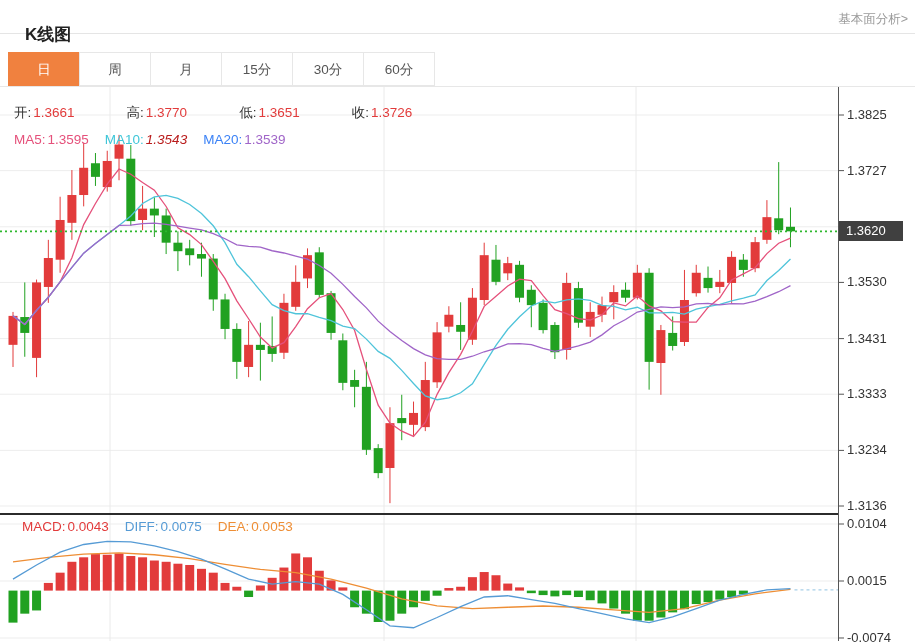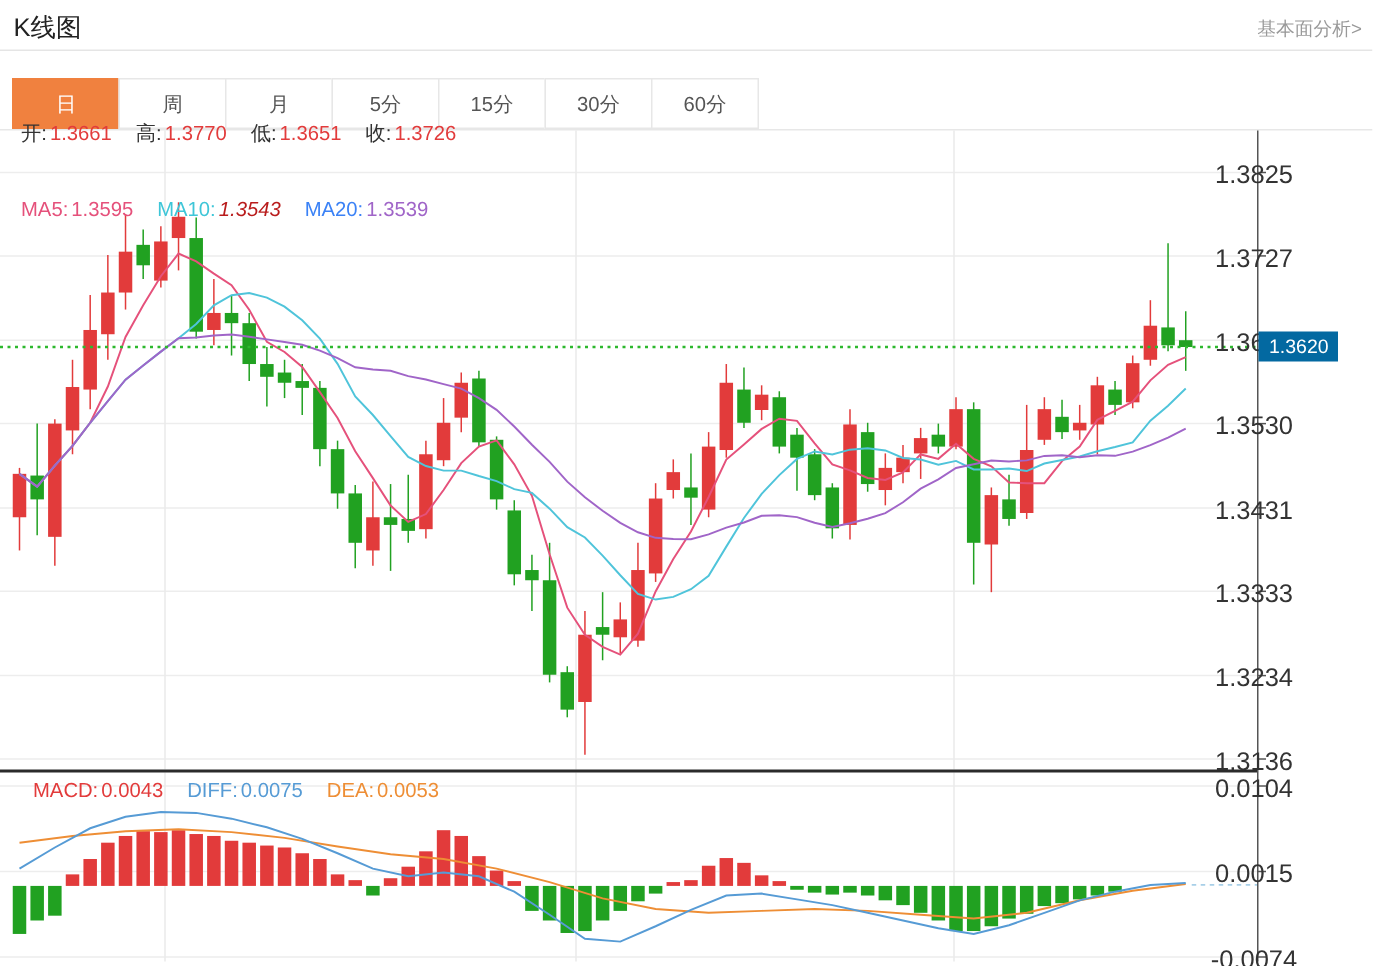--- a/index.html
+++ b/index.html
@@ -1,52 +1,51 @@
 <!DOCTYPE html>
 <html><head>
 <meta charset="utf-8">
 <style>
   html,body{margin:0;padding:0;background:#fff;}
   body{width:915px;height:644px;overflow:hidden;font-family:"Liberation Sans",sans-serif;}
   .stage{position:relative;width:915px;height:644px;background:#fff;}
   .header{position:absolute;left:0;top:0;width:915px;height:33px;border-bottom:1px solid #e5e5e5;}
-  .page-title{position:absolute;left:9px;top:7px;font-size:17px;font-weight:normal;color:#222;margin:0;}
+  .page-title{position:absolute;left:9px;top:7px;font-size:17px;font-weight:bold;color:#222;margin:16px;}
   .fa-link{position:absolute;right:7px;top:11px;font-size:12.5px;color:#999;text-decoration:none;cursor:pointer;}
   .tabbar{position:absolute;left:8px;top:52px;display:flex;}
   .tabbar-underline{position:absolute;left:0;top:86px;width:915px;height:0;border-top:1px solid #e7e7e7;}
   .tab{width:72px;height:34px;line-height:34px;text-align:center;font-size:13.5px;color:#555;
        background:#fff;border:1px solid #e7e7e7;margin-left:-1px;cursor:pointer;box-sizing:border-box;}
   .tab:first-child{margin-left:0;}
   .tab.active{background:#f0813f;border-color:#f0813f;color:#fff;}
   svg{position:absolute;left:0;top:0;}
   .legend{position:absolute;display:flex;align-items:center;font-size:13.5px;white-space:nowrap;}
   .legend .item{margin-right:16px;}
   .legend .lab{margin-right:2px;}
-  .ohlc{left:14px;top:80px;}
+  .ohlc{left:14px;top:104px;gap:36px;}
   .ohlc .lab{color:#333;}
   .ma{left:14px;top:132px;}
   .macdleg{left:22px;top:519px;}
-  .tick-label{position:absolute;left:804px;width:64px;font-size:17px;color:#333;text-align:center;}
-  .price-badge{position:absolute;left:839px;width:53px;height:20px;background:#0369a1;color:#fff;
+  .tick-label{position:absolute;left:847px;width:64px;font-size:13px;color:#333;text-align:left;}
+  .price-badge{position:absolute;left:839px;width:64px;height:20px;background:#404040;color:#fff;
        font-size:13px;line-height:20px;padding-left:7px;box-sizing:border-box;}
 </style>
 </head>
 <body>
 
 <div class="stage">
   <div class="header">
     <h1 class="page-title">K线图</h1>
     <a class="fa-link">基本面分析&gt;</a>
   </div>
 
   <div class="tabbar" id="tabbar">
       <div class="tab active">日</div>
       <div class="tab">周</div>
       <div class="tab">月</div>
-      <div class="tab">5分</div>
       <div class="tab">15分</div>
       <div class="tab">30分</div>
       <div class="tab">60分</div>
     </div>
   <div class="tabbar-underline"></div>
 
   <svg id="chart-svg" width="915" height="644">
       <line x1="0" y1="115" x2="838" y2="115" stroke="#ededed" stroke-width="1"></line>
       <line x1="0" y1="170.61500000000018" x2="838" y2="170.61500000000018" stroke="#ededed" stroke-width="1"></line>
       <line x1="0" y1="226.7975000000003" x2="838" y2="226.7975000000003" stroke="#ededed" stroke-width="1"></line>

